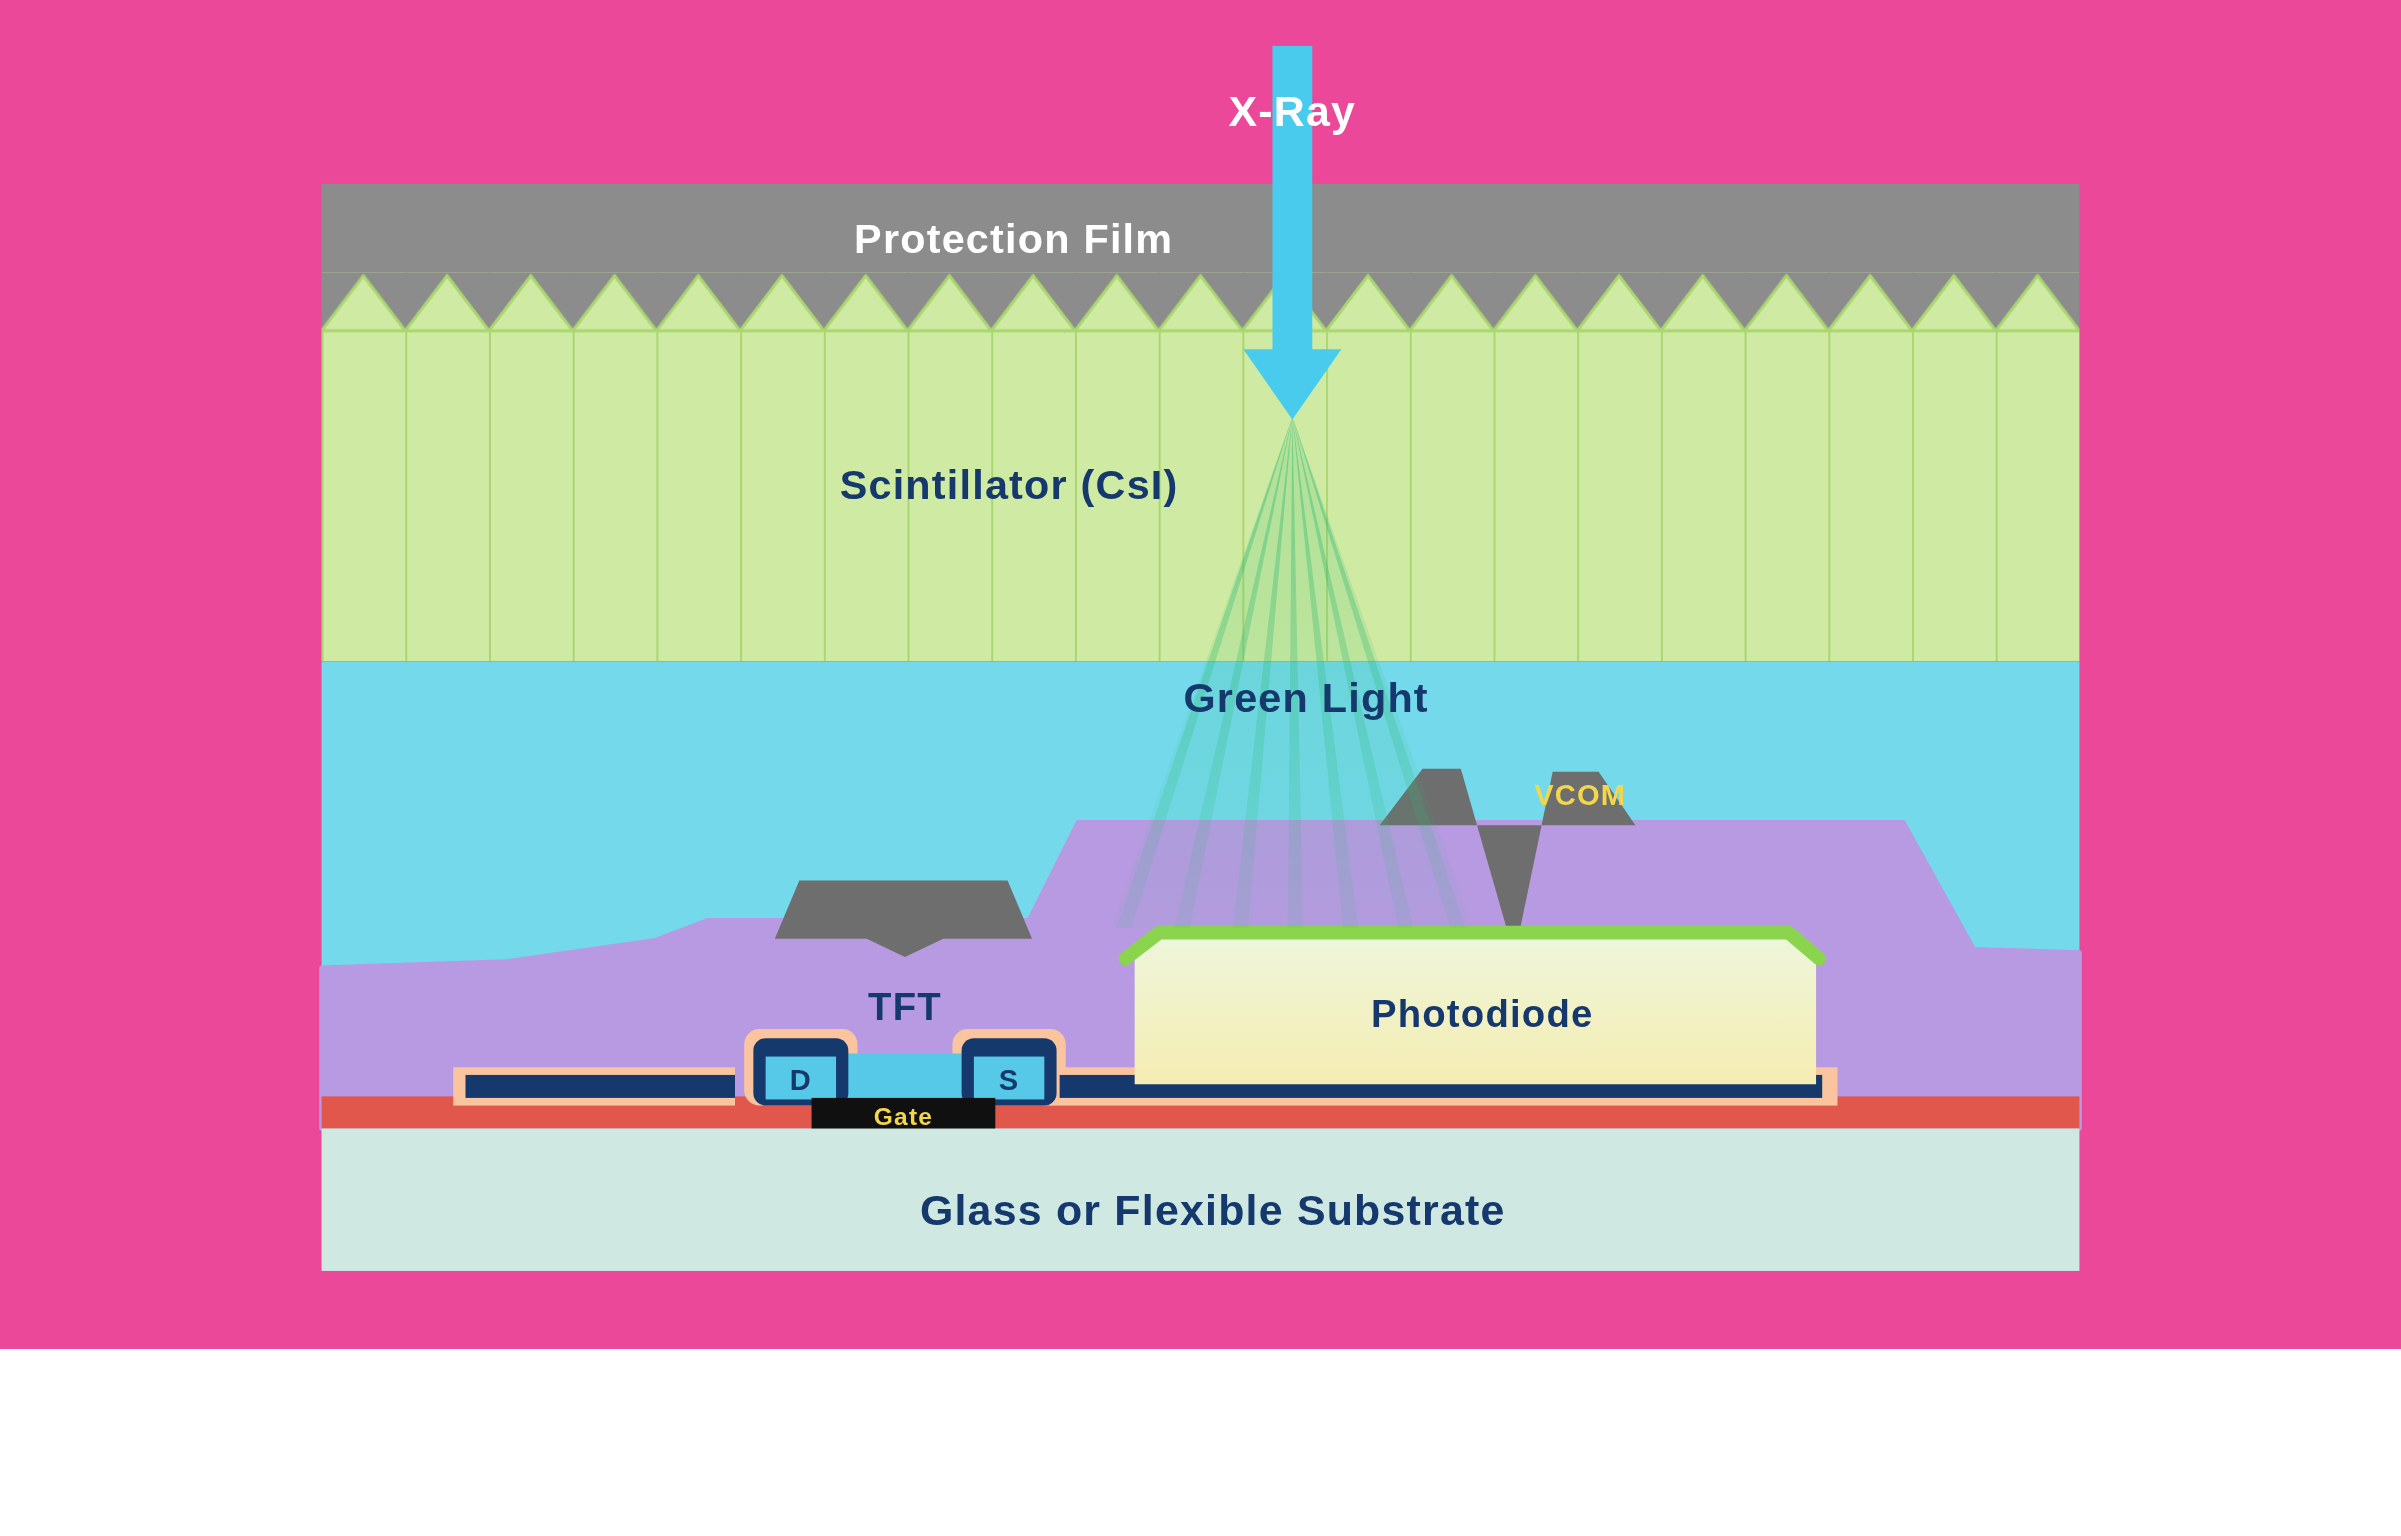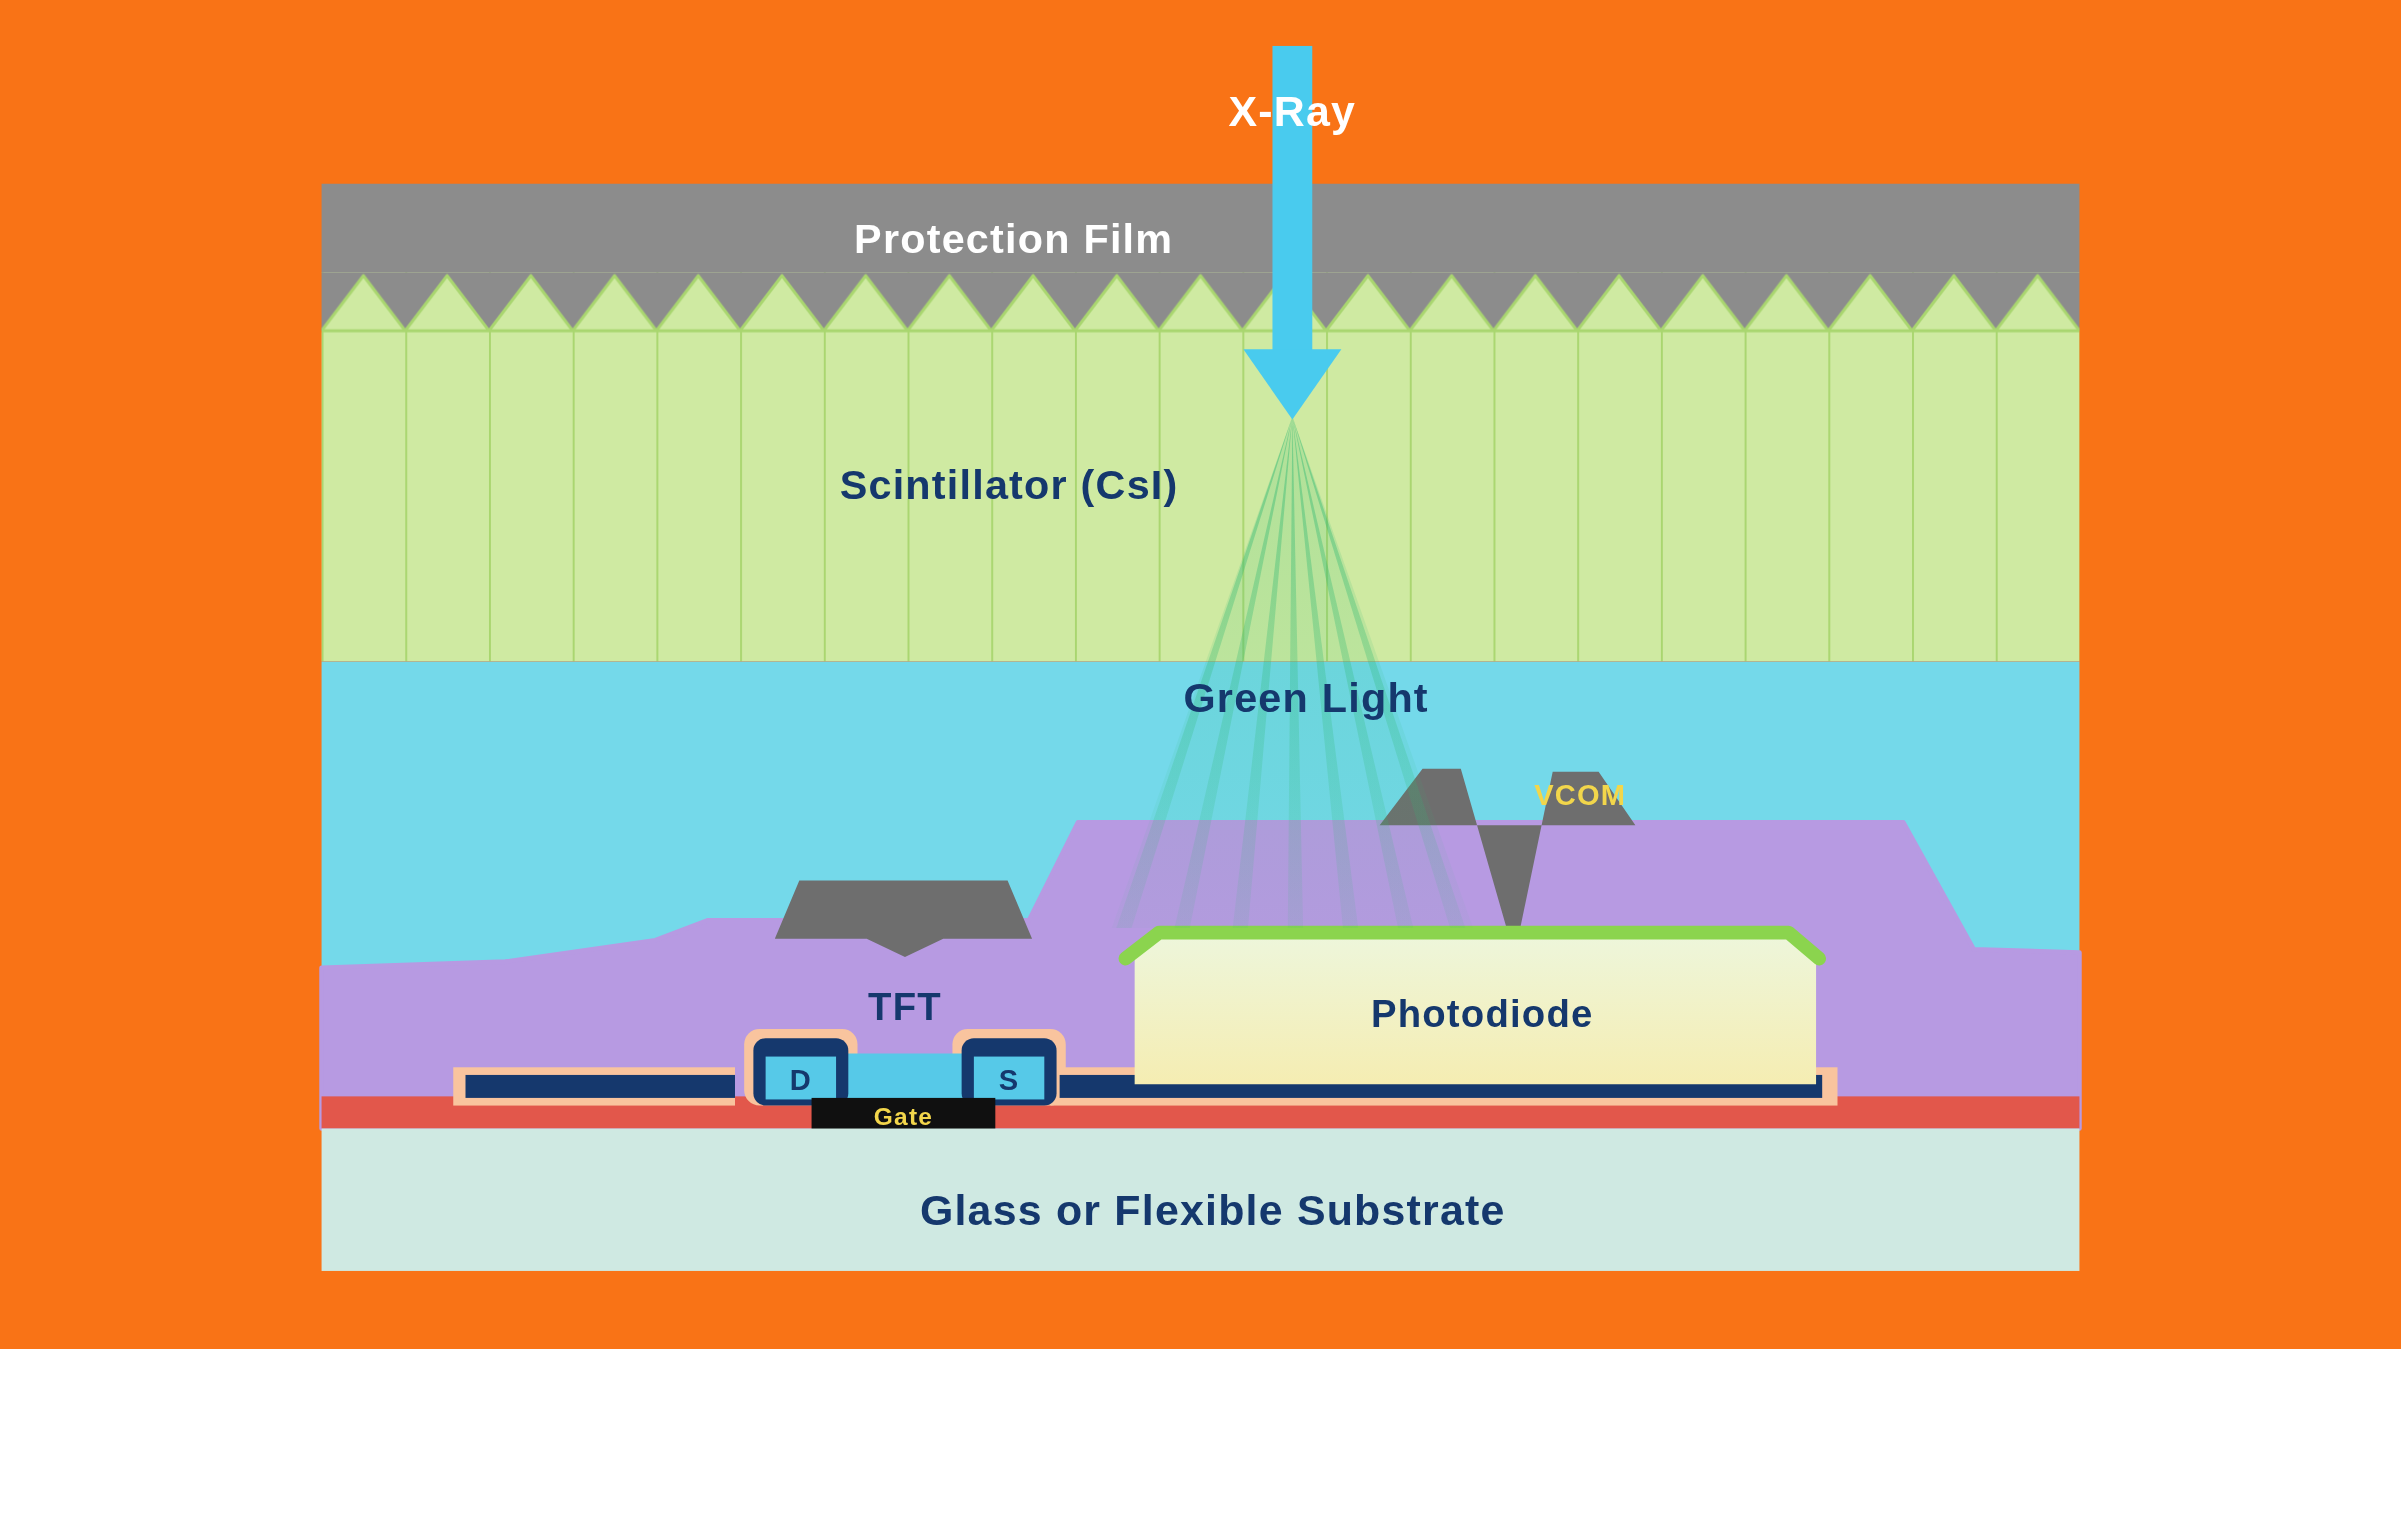--- a/index.html
+++ b/index.html
@@ -2,21 +2,21 @@
 <html style="font-size:7.7px"><head>
 <meta charset="utf-8">
 <style>
   html, body {
     margin: 0;
     padding: 0;
     background: #ffffff;
   }
   .diagram-wrap {
     width: 100%;
-    background: #f97316;
+    background: #ec4899;
   }
   svg {
     display: block;
     width: 100%;
     height: auto;
     font-family: "Liberation Sans", sans-serif;
   }
   .lbl {
     font-family: "Liberation Sans", sans-serif;
     font-weight: bold;

